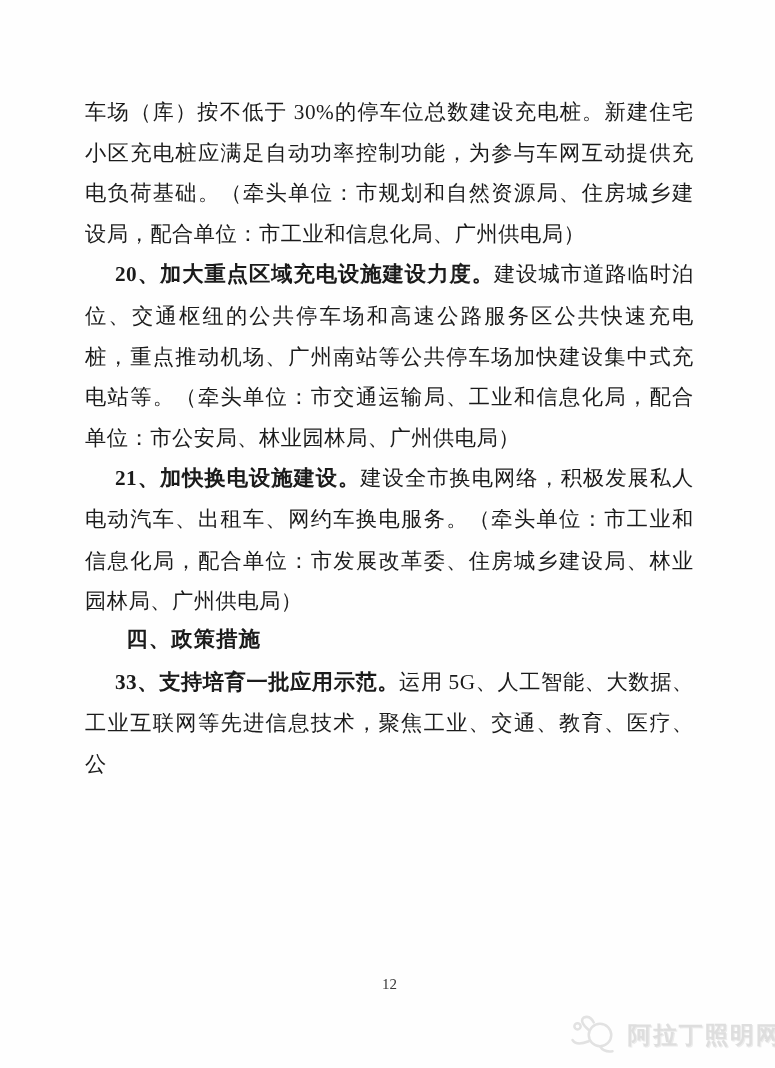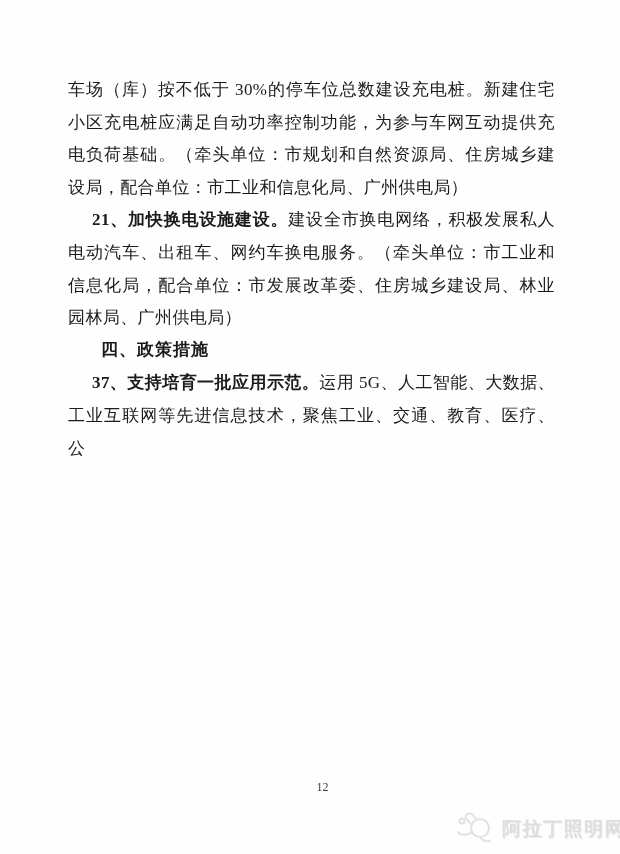--- a/index.html
+++ b/index.html
@@ -43,21 +43,21 @@
     font-weight: 600;
     letter-spacing: 1px;
   }
   .sub-heading {
     text-indent: 33px;
     letter-spacing: 1px;
   }
   .page-number {
     position: absolute;
     top: 779px;
-    left: 79px;
+    left: 68px;
     width: 487px;
     text-align: center;
     font-size: 12px;
     line-height: 16px;
     color: #3a3a3a;
     letter-spacing: 0;
   }
   .watermark {
     position: absolute;
     left: 453px;
@@ -85,28 +85,29 @@
 </style>
 </head>
 <body>
 
 <div class="page">
 
   <div class="text-block">
 
     <p><span>车场（库）按不低于 30%的停车位总数建设充电桩。新建住宅小区充电桩应满足自动功率控制功能，为参与车网互动提供充电负荷基础。（牵头单位：市规划和自然资源局、住房城乡建设局，配合单位：市工业和信息化局、广州供电局）</span></p>
 
+    <p class="para-numbered"><span class="lead">20、加大重点区域充电设施建设力度。</span><span>建设城市道路临时泊位、交通枢纽的公共停车场和高速公路服务区公共快速充电桩，重点推动机场、广州南站等公共停车场加快建设集中式充电站等。（牵头单位：市交通运输局、工业和信息化局，配合单位：市公安局、林业园林局、广州供电局）</span></p>
 
     <p class="para-numbered"><span class="lead">21、加快换电设施建设。</span><span>建设全市换电网络，积极发展私人电动汽车、出租车、网约车换电服务。（牵头单位：市工业和信息化局，配合单位：市发展改革委、住房城乡建设局、林业园林局、广州供电局）</span></p>
 
 
     <p class="section-heading">四、政策措施</p>
 
 
-    <p class="para-numbered"><span class="lead">37、支持培育一批应用示范。</span><span>运用 5G、人工智能、大数据、工业互联网等先进信息技术，聚焦工业、交通、教育、医疗、公</span></p>
+    <p class="para-numbered"><span class="lead">33、支持培育一批应用示范。</span><span>运用 5G、人工智能、大数据、工业互联网等先进信息技术，聚焦工业、交通、教育、医疗、公</span></p>
 
   </div>
 
   <div class="page-number">12</div>
 
   <div class="watermark">
     <svg class="watermark-icon" viewBox="0 0 44 36" xmlns="http://www.w3.org/2000/svg">
       <g fill="none" stroke="#e2e2e2" stroke-width="2" stroke-linecap="round">
         <circle cx="27" cy="17" r="9"></circle>
         <path d="M18 13 Q10 6 14 3 Q19 1 22 7"></path>

